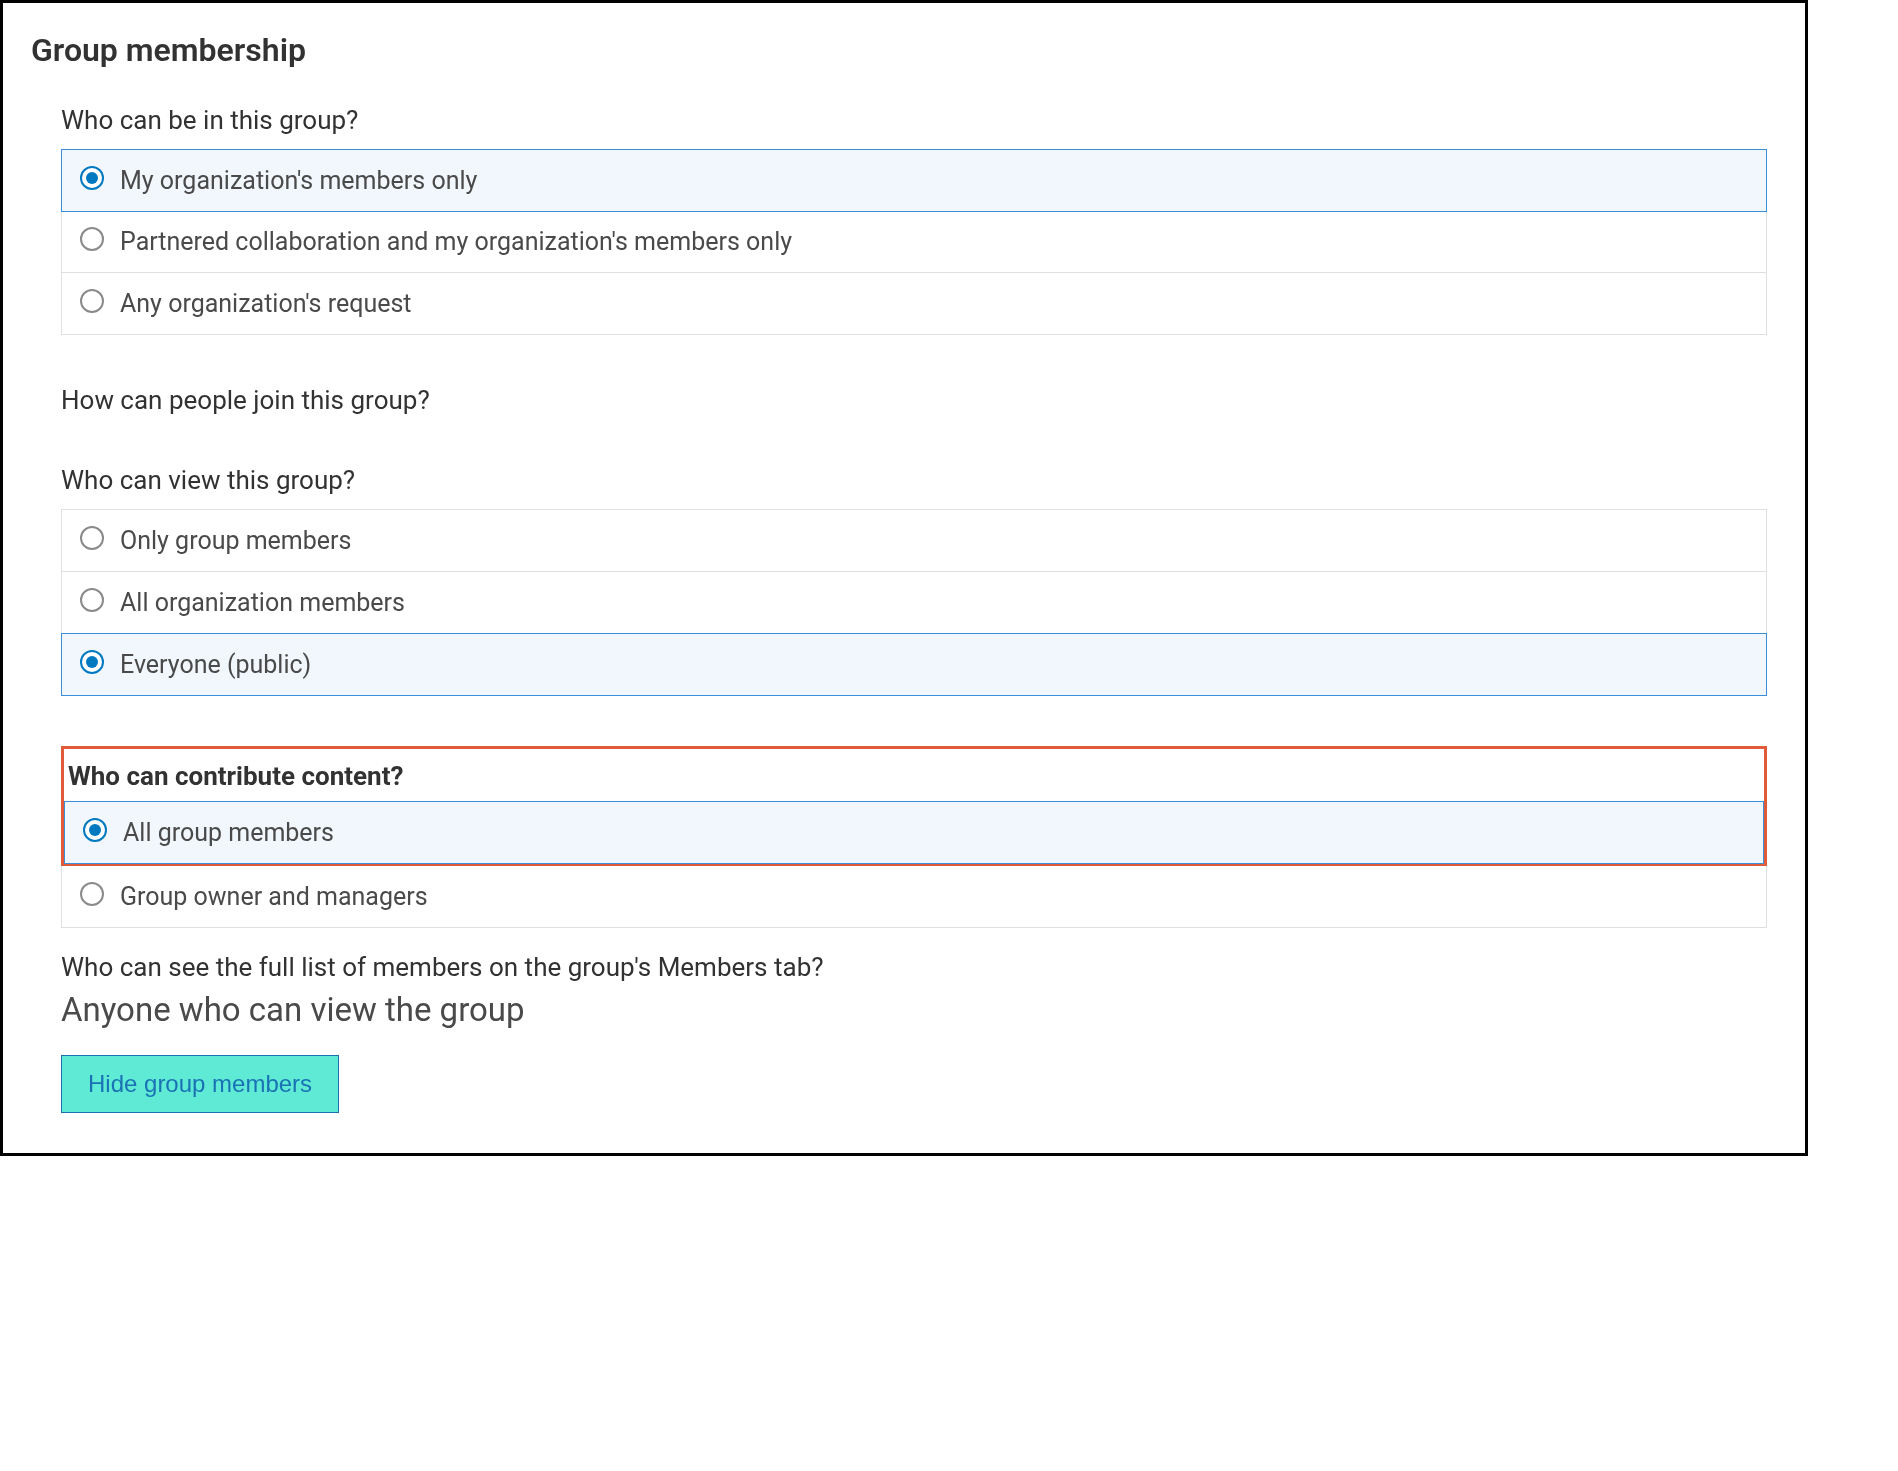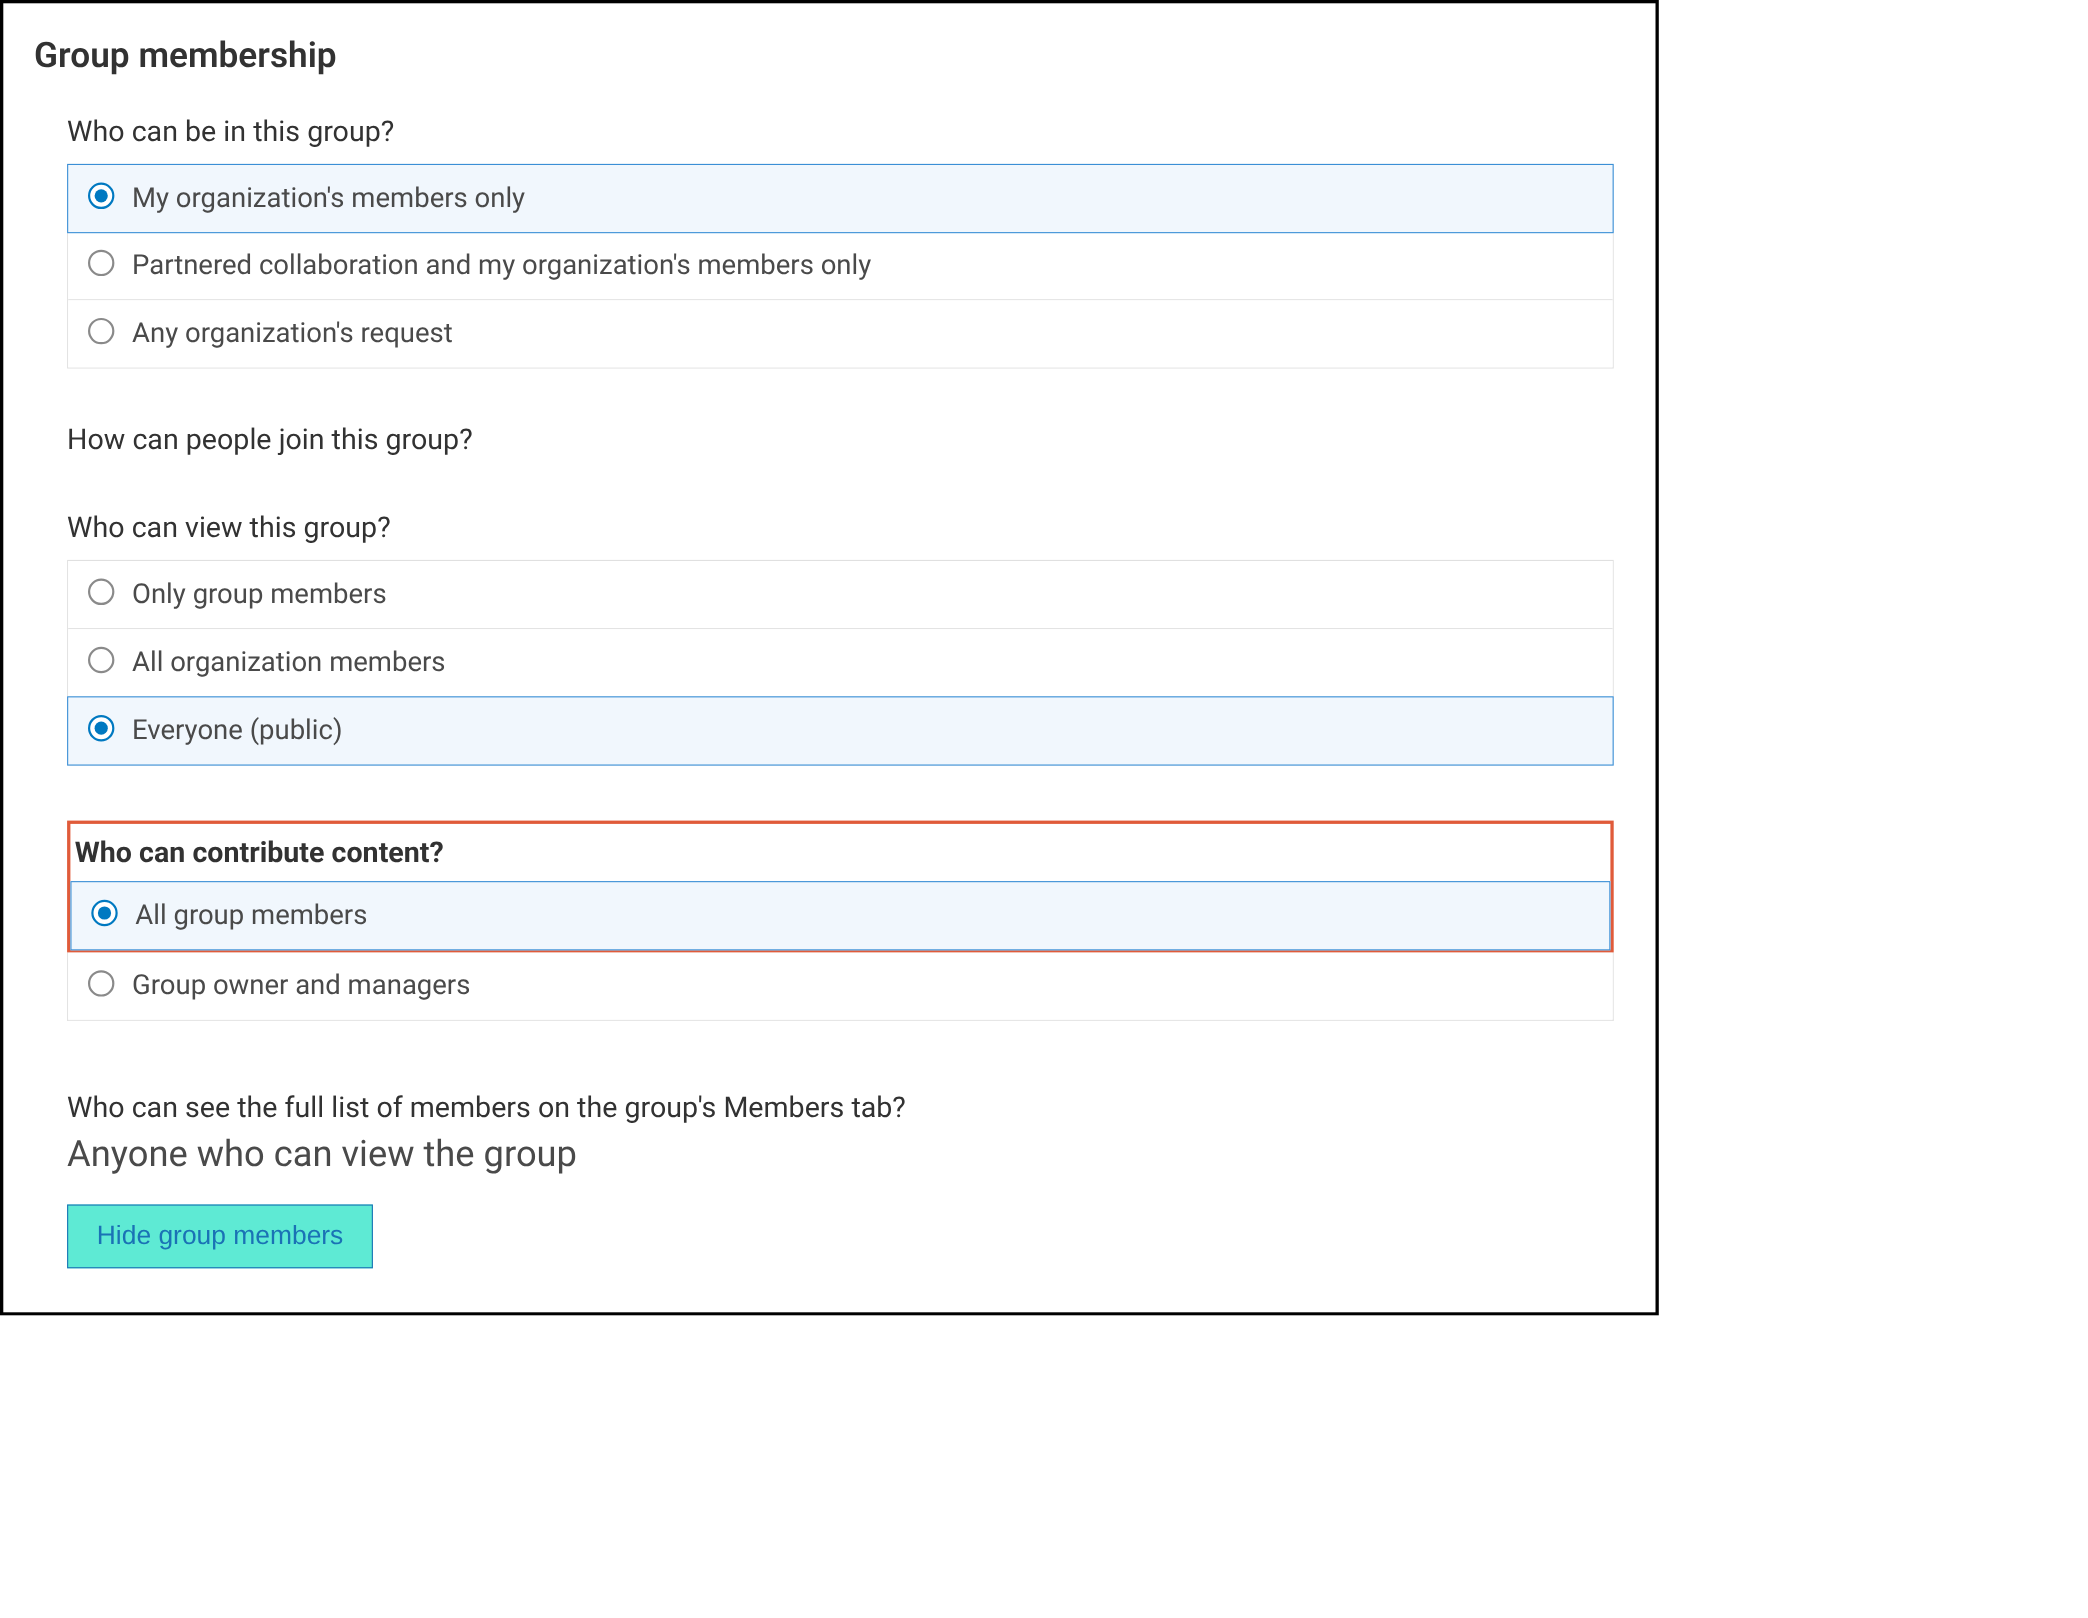--- a/index.html
+++ b/index.html
@@ -5,21 +5,21 @@
   * { box-sizing: border-box; }
   body {
     margin: 0;
     padding: 0;
     font-family: -apple-system, BlinkMacSystemFont, "Segoe UI", Roboto, Helvetica, Arial, sans-serif;
     color: #323232;
     background: #fff;
   }
   .panel {
     border: 3px solid #000;
-    width: 1508px;
+    width: 1808px;
     padding: 28px 28px 40px 28px;
   }
   .panel-title {
     font-size: 32px;
     font-weight: 600;
     color: #323232;
     margin: 0 0 36px 0;
   }
   .section {
     margin-left: 30px;
@@ -99,21 +99,21 @@
   }
   .highlight-box .radio-row.selected {
     margin-left: 0;
     margin-right: 0;
   }
   .trailing-group {
     margin-left: 30px;
     margin-right: 10px;
     border: 1px solid #e0e0e0;
     border-top: none;
-    margin-bottom: 64px;
+    margin-bottom: 24px;
   }
   .members-section {
     margin-left: 30px;
     margin-right: 10px;
   }
   .members-heading {
     font-size: 26px;
     font-weight: 400;
     color: #323232;
     margin-bottom: 8px;

